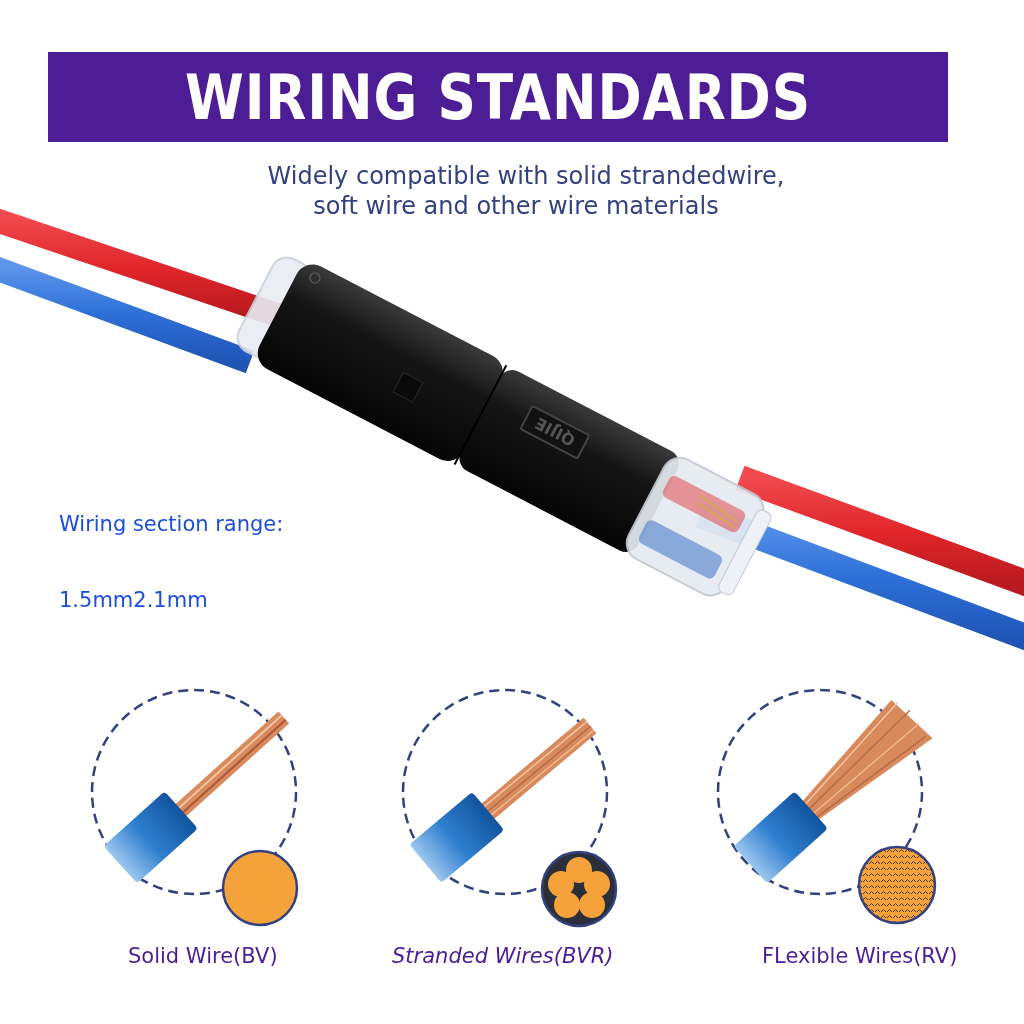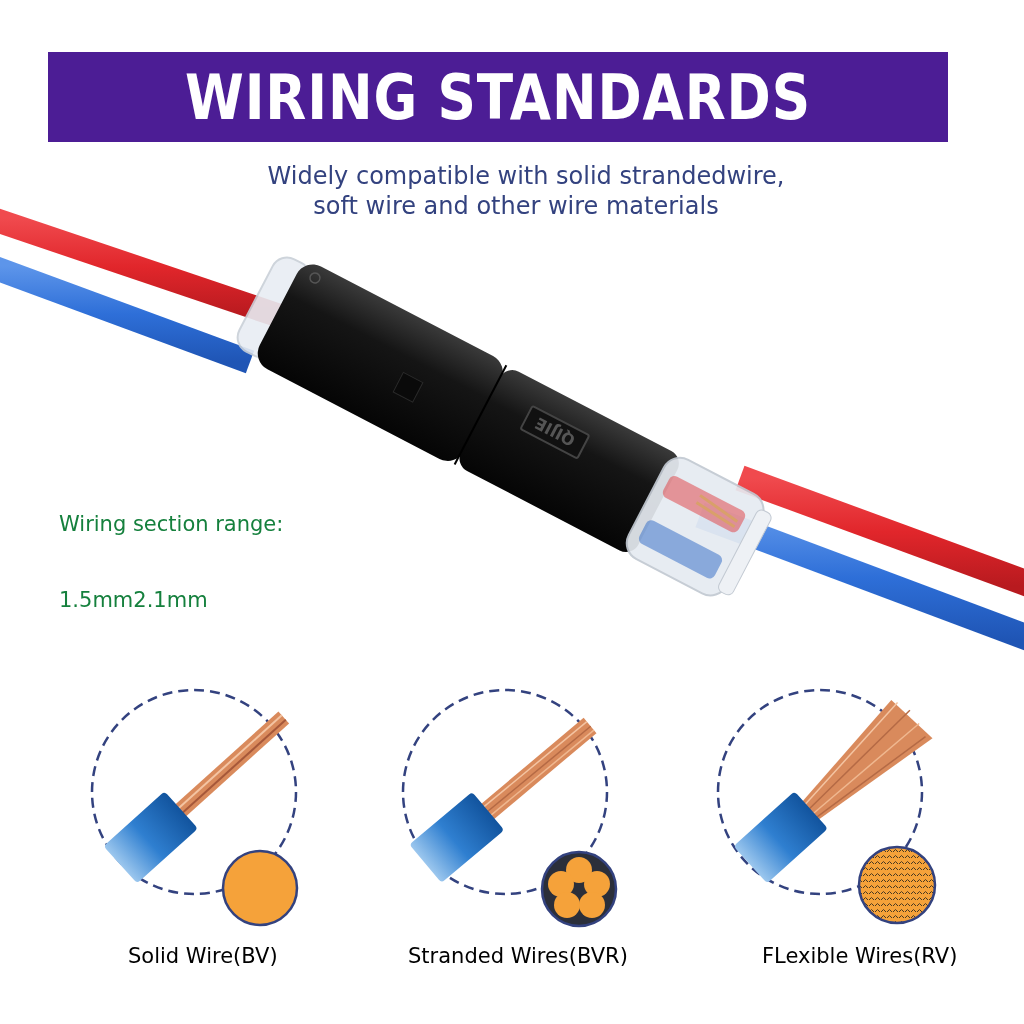--- a/index.html
+++ b/index.html
@@ -6,25 +6,25 @@
   body { width:1024px; height:1024px; position:relative; overflow:hidden;
          font-family:"DejaVu Sans", sans-serif; color:#33427f; }
   .banner { position:absolute; left:0; top:52px; width:900px; height:90px;
             background:#4c1d95; display:flex; align-items:center; justify-content:center;margin-left:48px; }
   .banner-title { color:#ffffff; font-family:"DejaVu Sans", sans-serif; font-weight:bold;
             font-size:62px; letter-spacing:1px; transform:scaleX(0.86); white-space:nowrap; }
   .subtitle { position:absolute; left:0; width:1024px; text-align:center;
             font-size:24px; color:#33427f; transform-origin:center; }
   .sub1 { top:162px; left:14px; }
   .sub2 { top:192px; left:4px; }
-  .spec { position:absolute; left:59px; font-size:21px; color:#15803d; white-space:nowrap; line-height:29px; }
+  .spec { position:absolute; left:59px; font-size:21px; color:#1d4ed8; white-space:nowrap; line-height:29px; }
   .spec1 { top:510px; }
   .spec2 { top:586px; }
   .scene { position:absolute; left:0; top:0; }
-  .label { position:absolute; top:944px; font-size:21px; color:#000000; white-space:nowrap; }
+  .label { position:absolute; top:944px; font-size:21px; color:#4c1d95; white-space:nowrap; }
 </style>
 </head>
 <body>
 
 <div class="banner">
   <div class="banner-title">WIRING STANDARDS</div>
 </div>
 
 <div class="subtitle sub1">Widely compatible with solid strandedwire,</div>
 <div class="subtitle sub2">soft wire and other wire materials</div>
@@ -137,14 +137,14 @@
 </svg>
 
 <div class="spec spec1">
   <div>Wiring section range:</div>
 </div>
 <div class="spec spec2">
   <div>1.5mm2.1mm</div>
 </div>
 
 <div class="label" style="left:128px;">Solid Wire(BV)</div>
-<div class="label" style="left:408px;">Stranded Wires(BVR)</div>
+<div class="label" style="left:392px;font-style:italic;">Stranded Wires(BVR)</div>
 <div class="label" style="left:762px;">FLexible Wires(RV)</div>
 
 </body></html>

